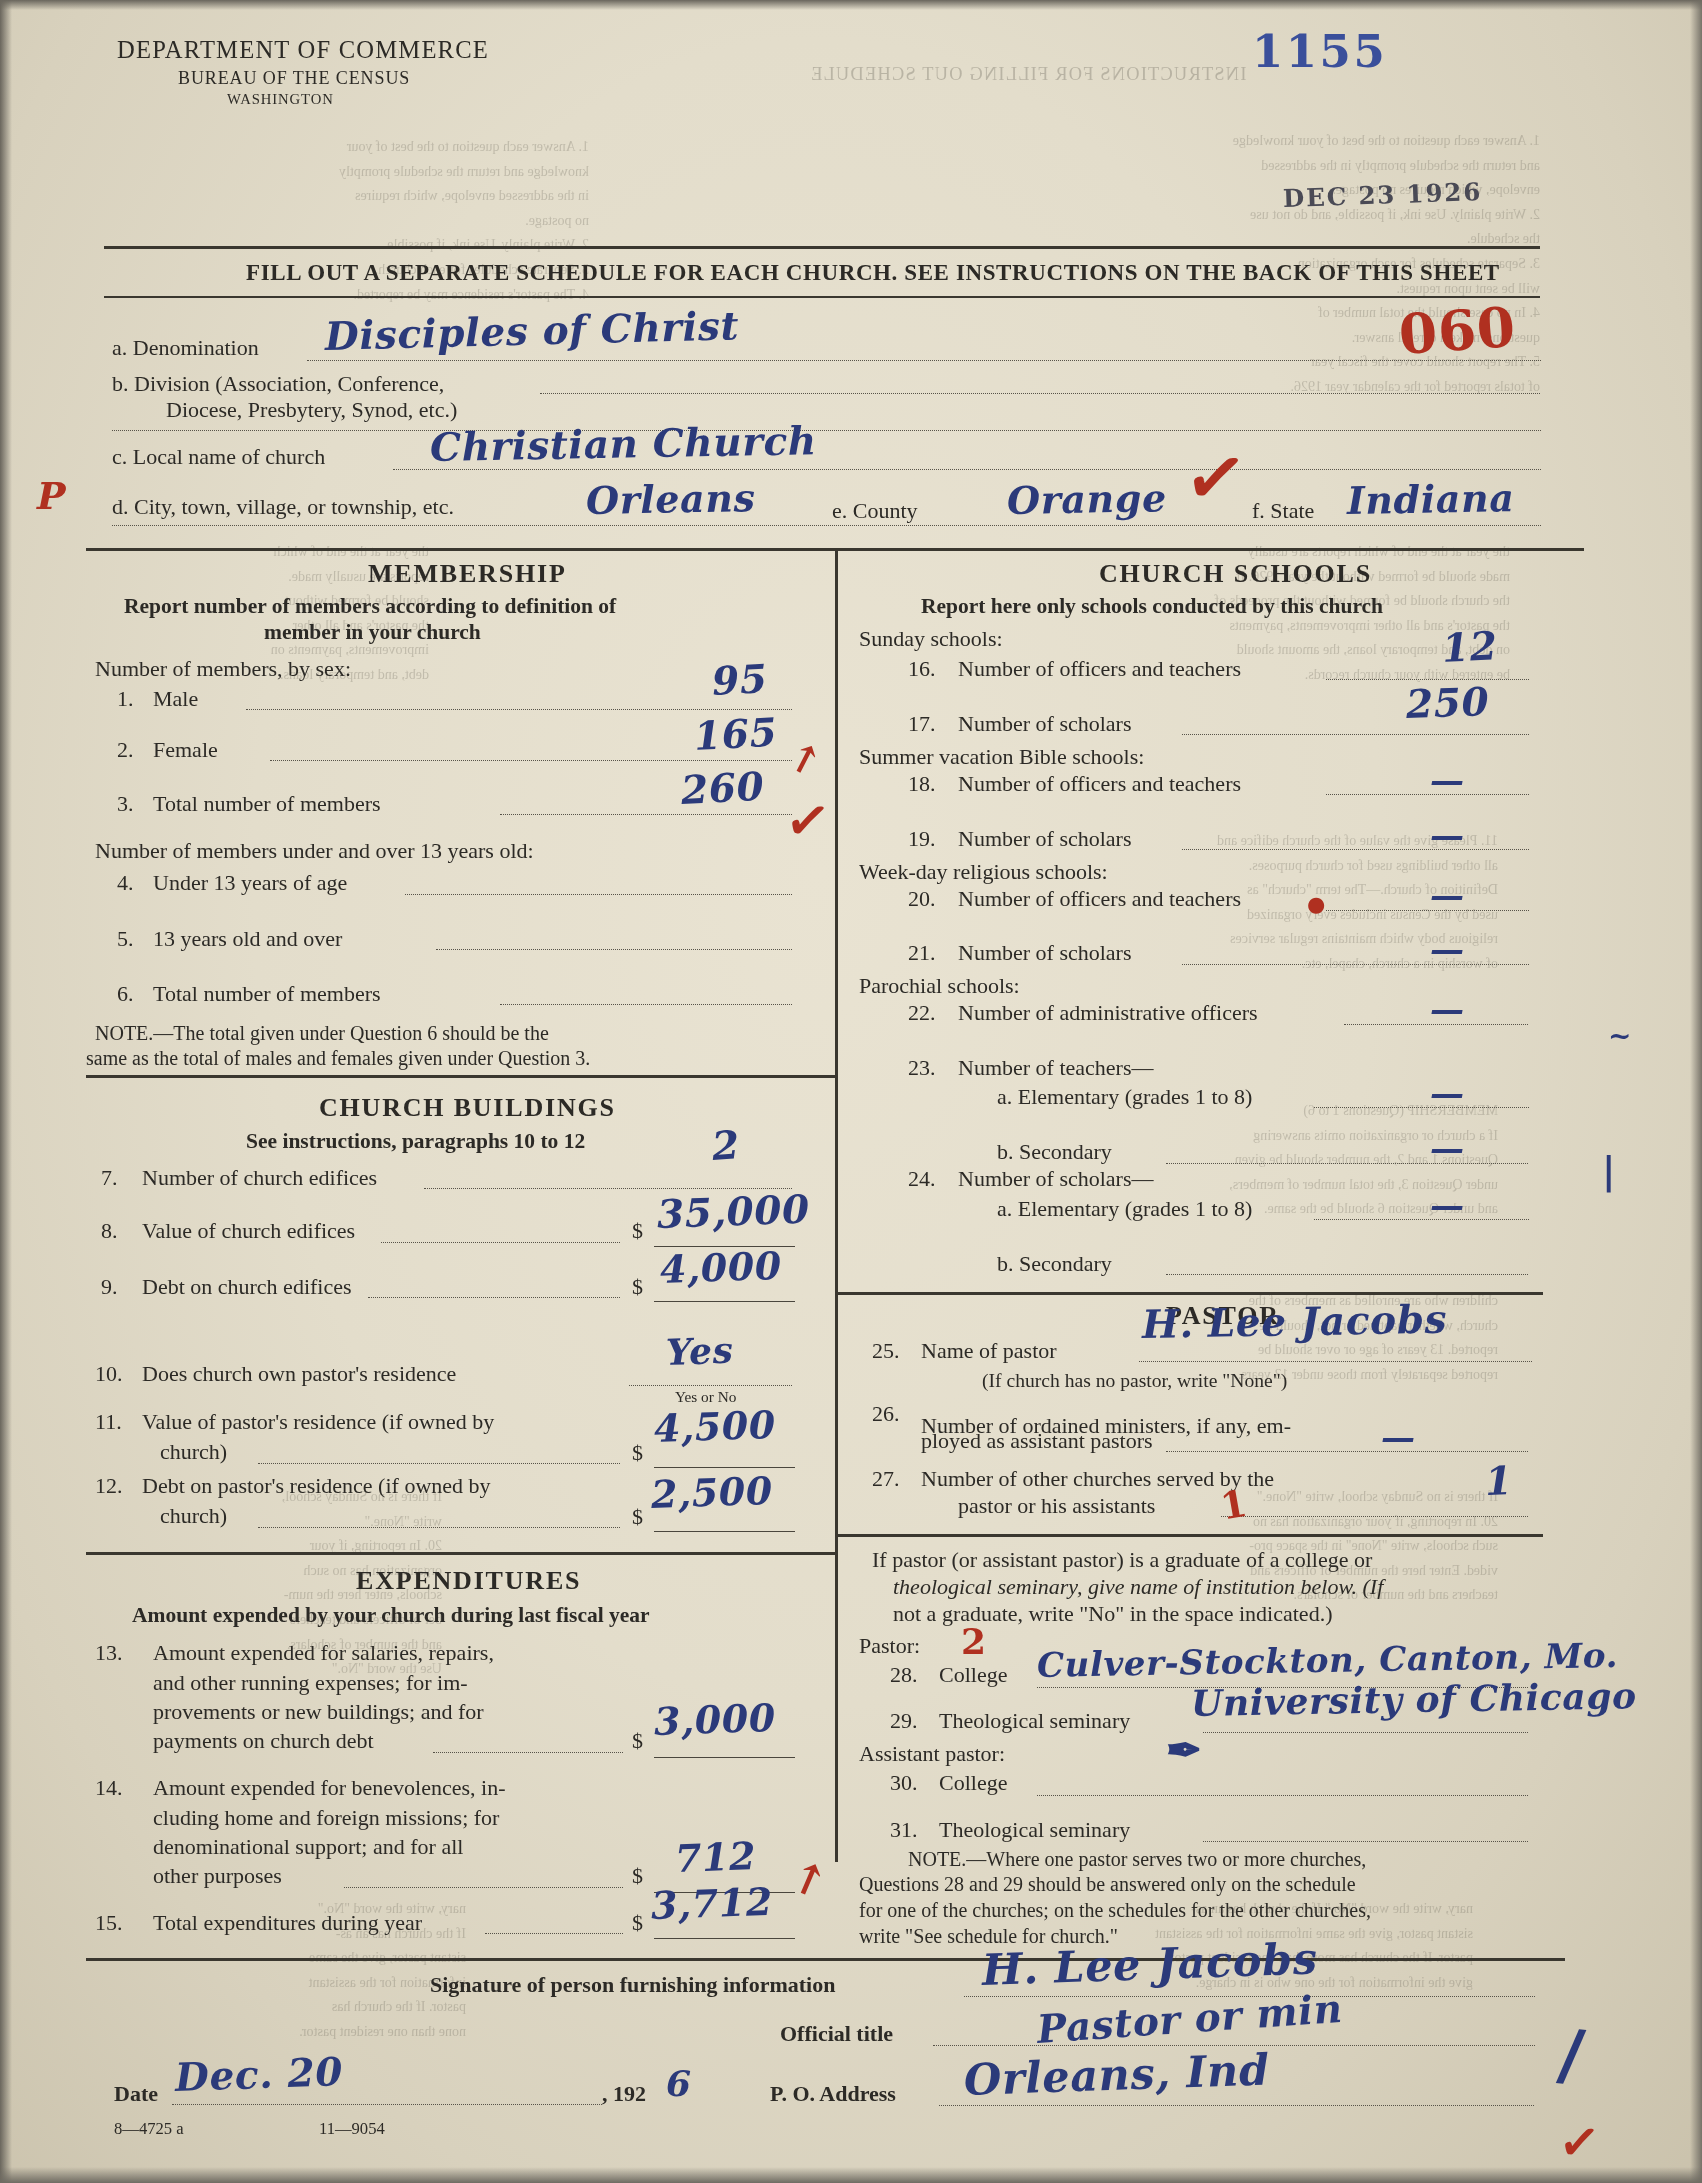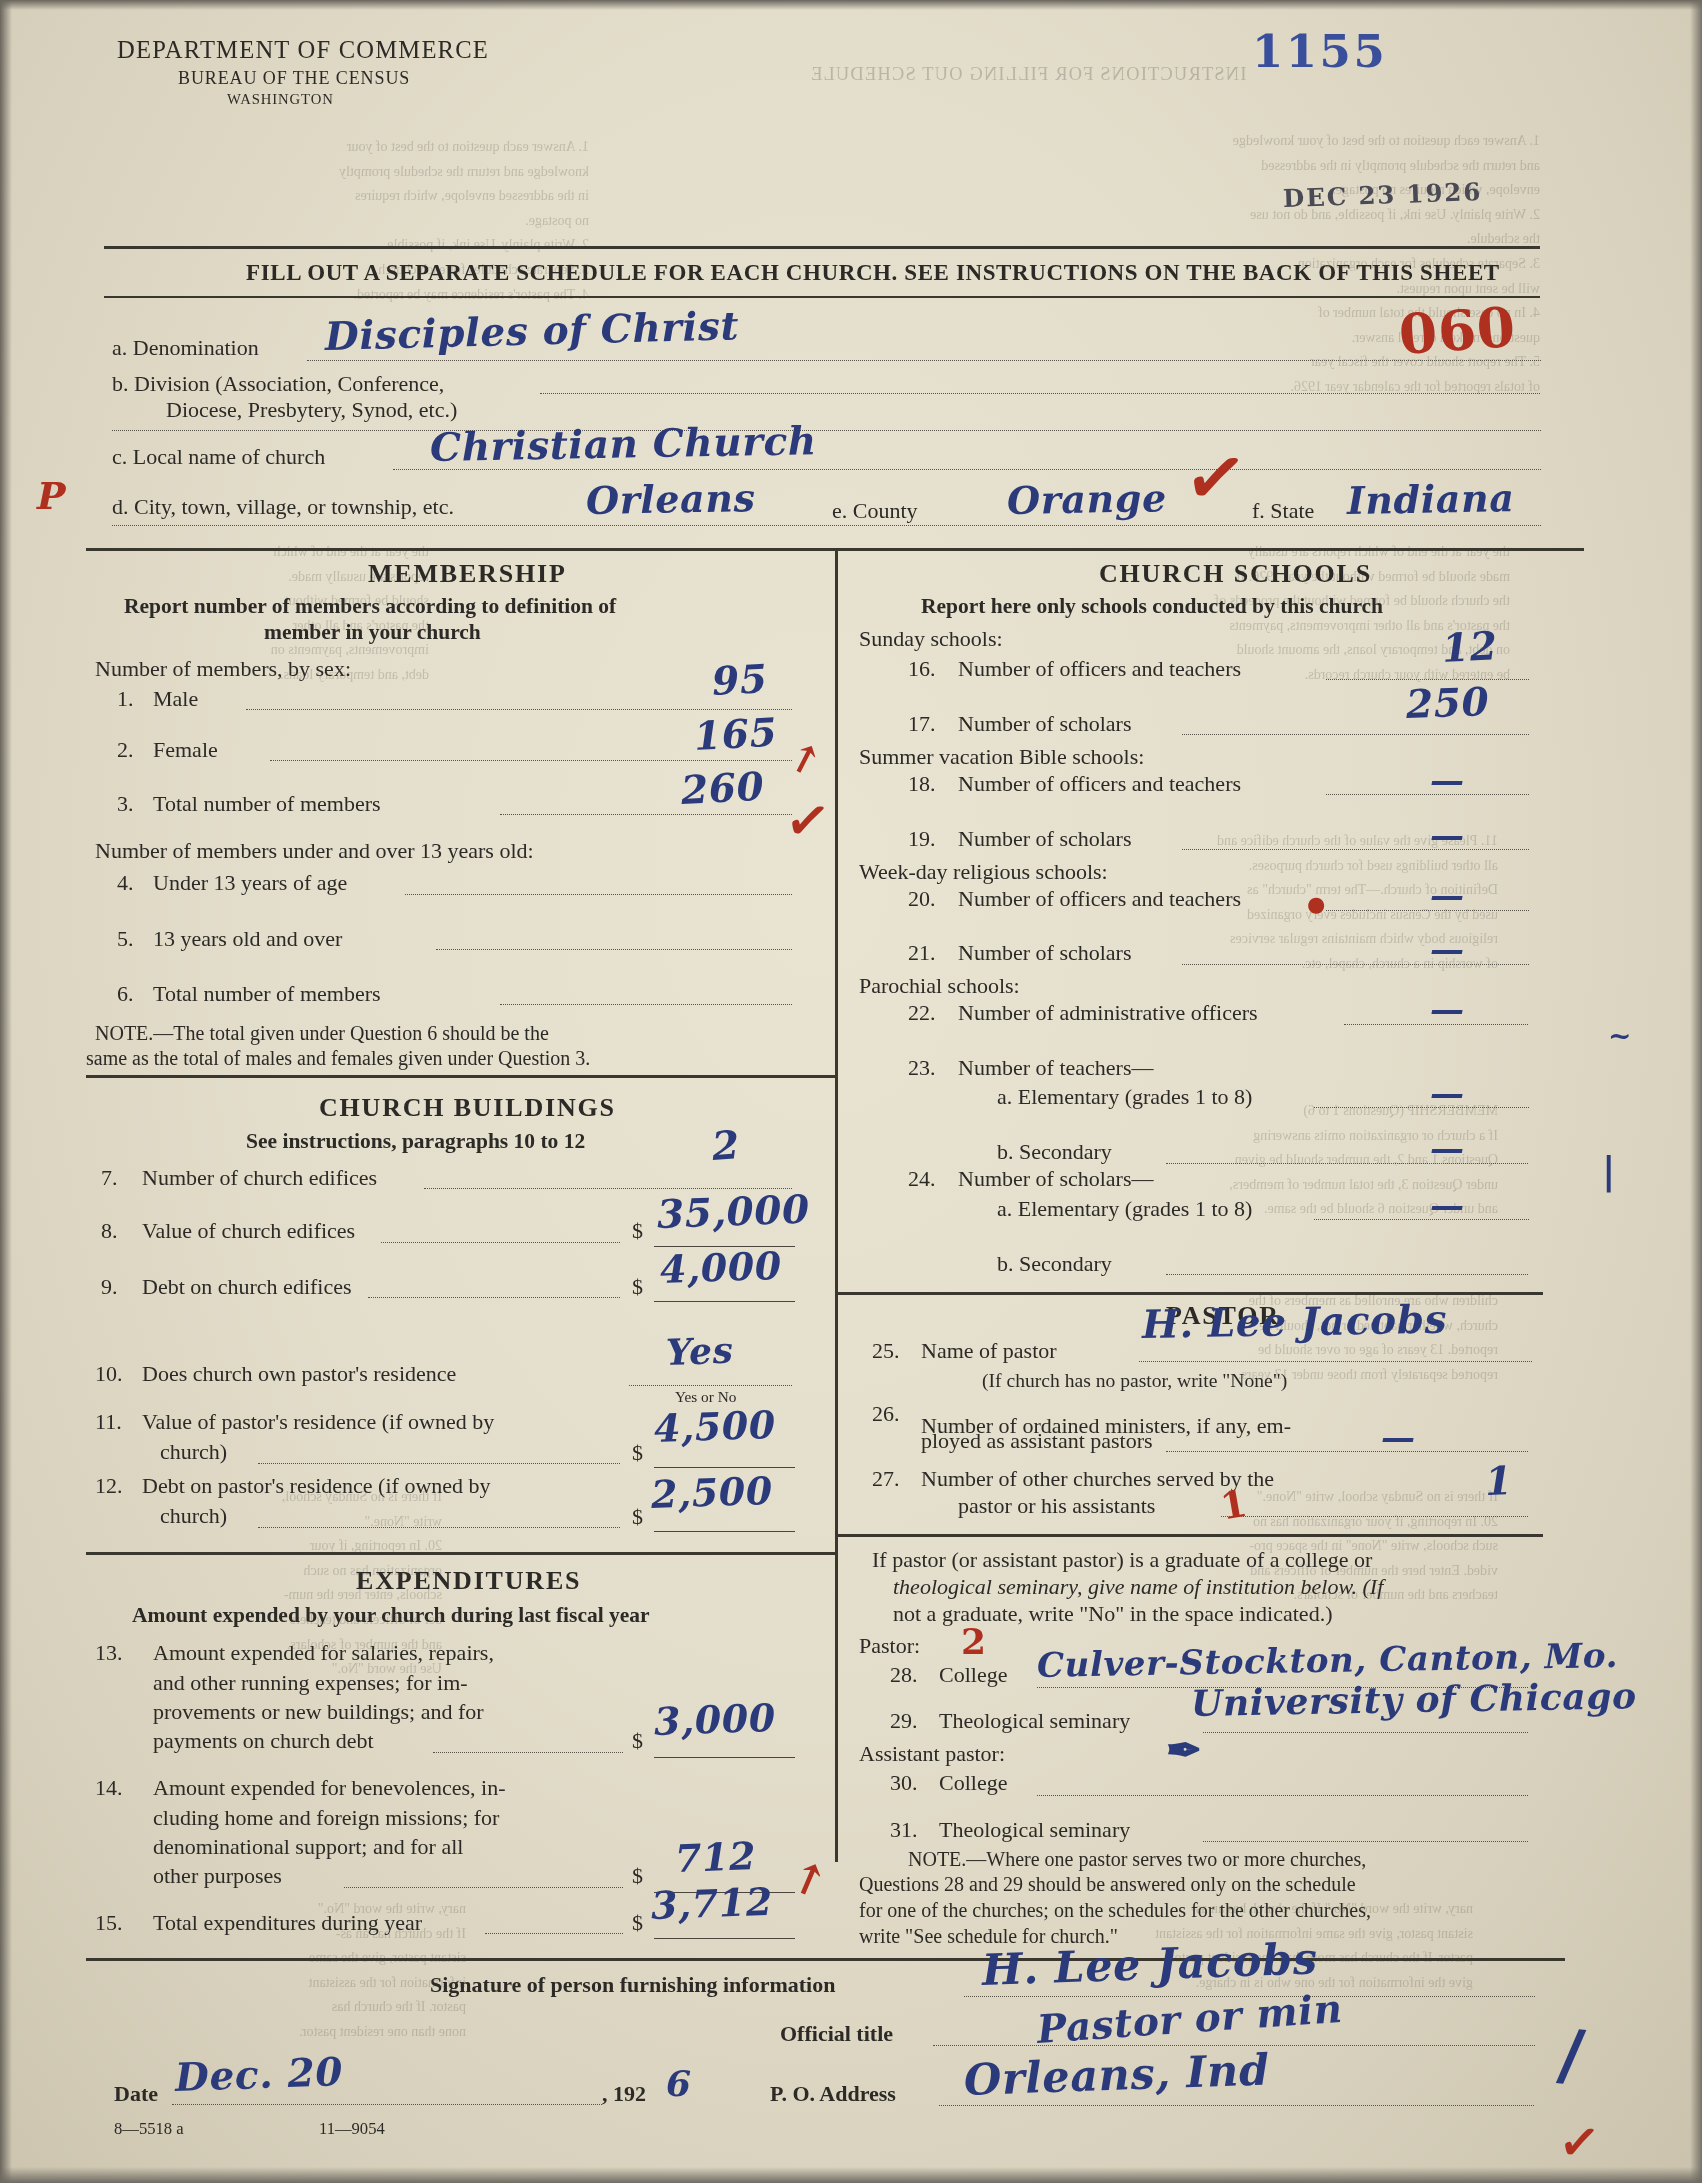--- a/index.html
+++ b/index.html
@@ -456,21 +456,21 @@
   <div class="pr prn" style="left:114px;top:2081px;font-size:22px;font-weight:bold;">Date</div>
   <div class="dots" style="left:172px;top:2104px;width:430px;"></div>
   <div class="hw" style="left:175px;top:2054px;font-size:39px;transform:rotate(-2deg);">Dec. 20</div>
   <div class="pr prn" style="left:602px;top:2081px;font-size:22px;font-weight:bold;">, 192</div>
   <div class="hw" style="left:666px;top:2062px;font-size:36px;">6</div>
 
   <div class="pr prn" style="left:770px;top:2081px;font-size:22px;font-weight:bold;">P. O. Address</div>
   <div class="dots" style="left:939px;top:2105px;width:595px;"></div>
   <div class="hw" style="left:964px;top:2055px;font-size:43px;transform:rotate(-2deg);">Orleans, Ind</div>
 
-  <div class="pr prn" style="left:114px;top:2119px;font-size:16.6px;">8—5518 a</div>
+  <div class="pr prn" style="left:114px;top:2119px;font-size:16.6px;">8—4725 a</div>
   <div class="pr prn" style="left:319px;top:2119px;font-size:16.6px;">11—9054</div>
 
   <div class="hw red" style="left:1559px;top:2111px;font-size:49px;font-style:normal;transform:rotate(6deg);">✓</div>
   <div class="hw" style="left:1559px;top:2013px;font-size:68px;font-style:normal;color:#2b3a7a;transform:rotate(6deg);">/</div>
   <div class="hw" style="left:1602px;top:1148px;font-size:37px;font-style:normal;color:#2b3a7a;">|</div>
   <div class="hw" style="left:1608px;top:1019px;font-size:28px;font-style:normal;color:#2b3a7a;">~</div>
 </div>
 
 
 </body></html>

